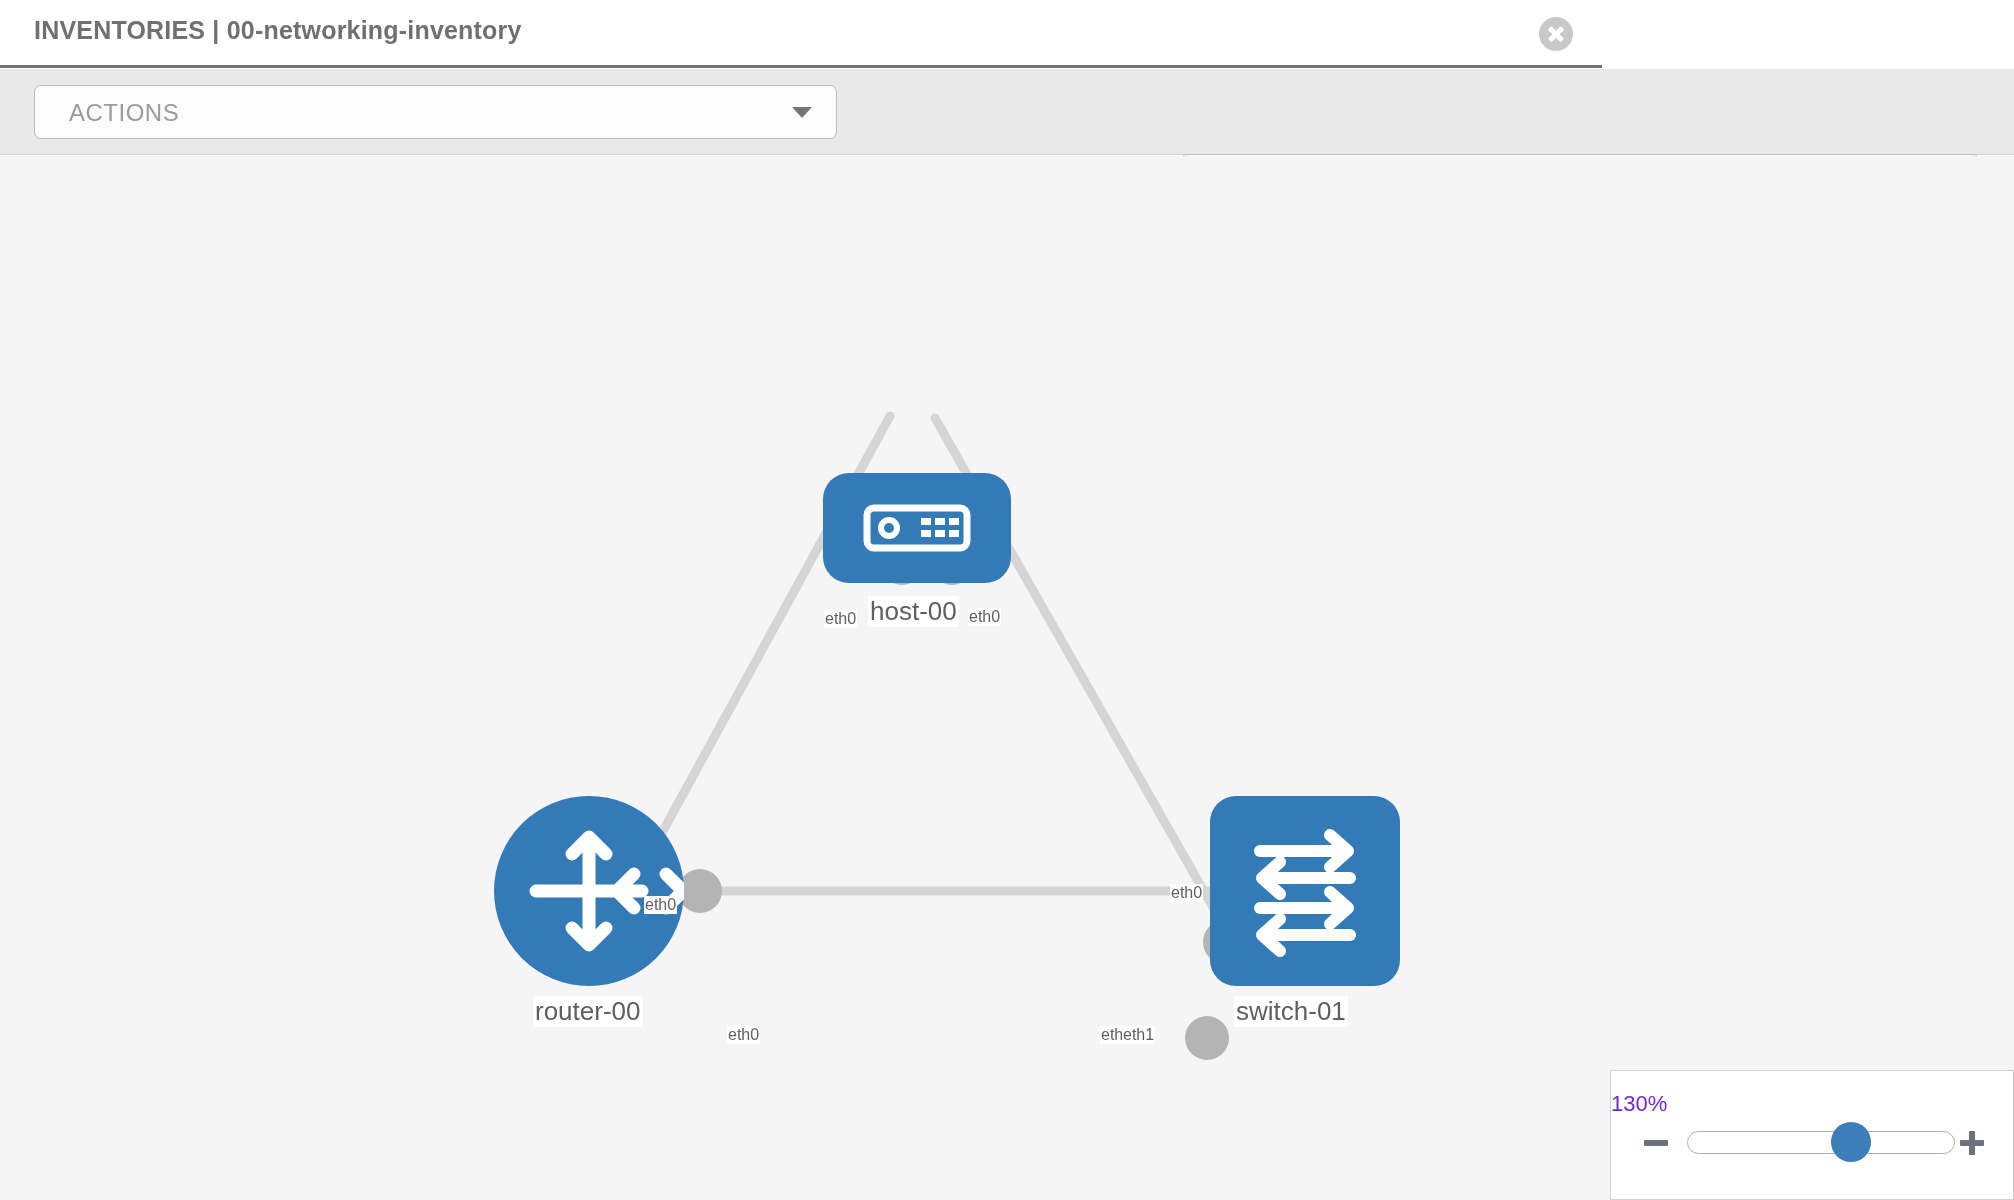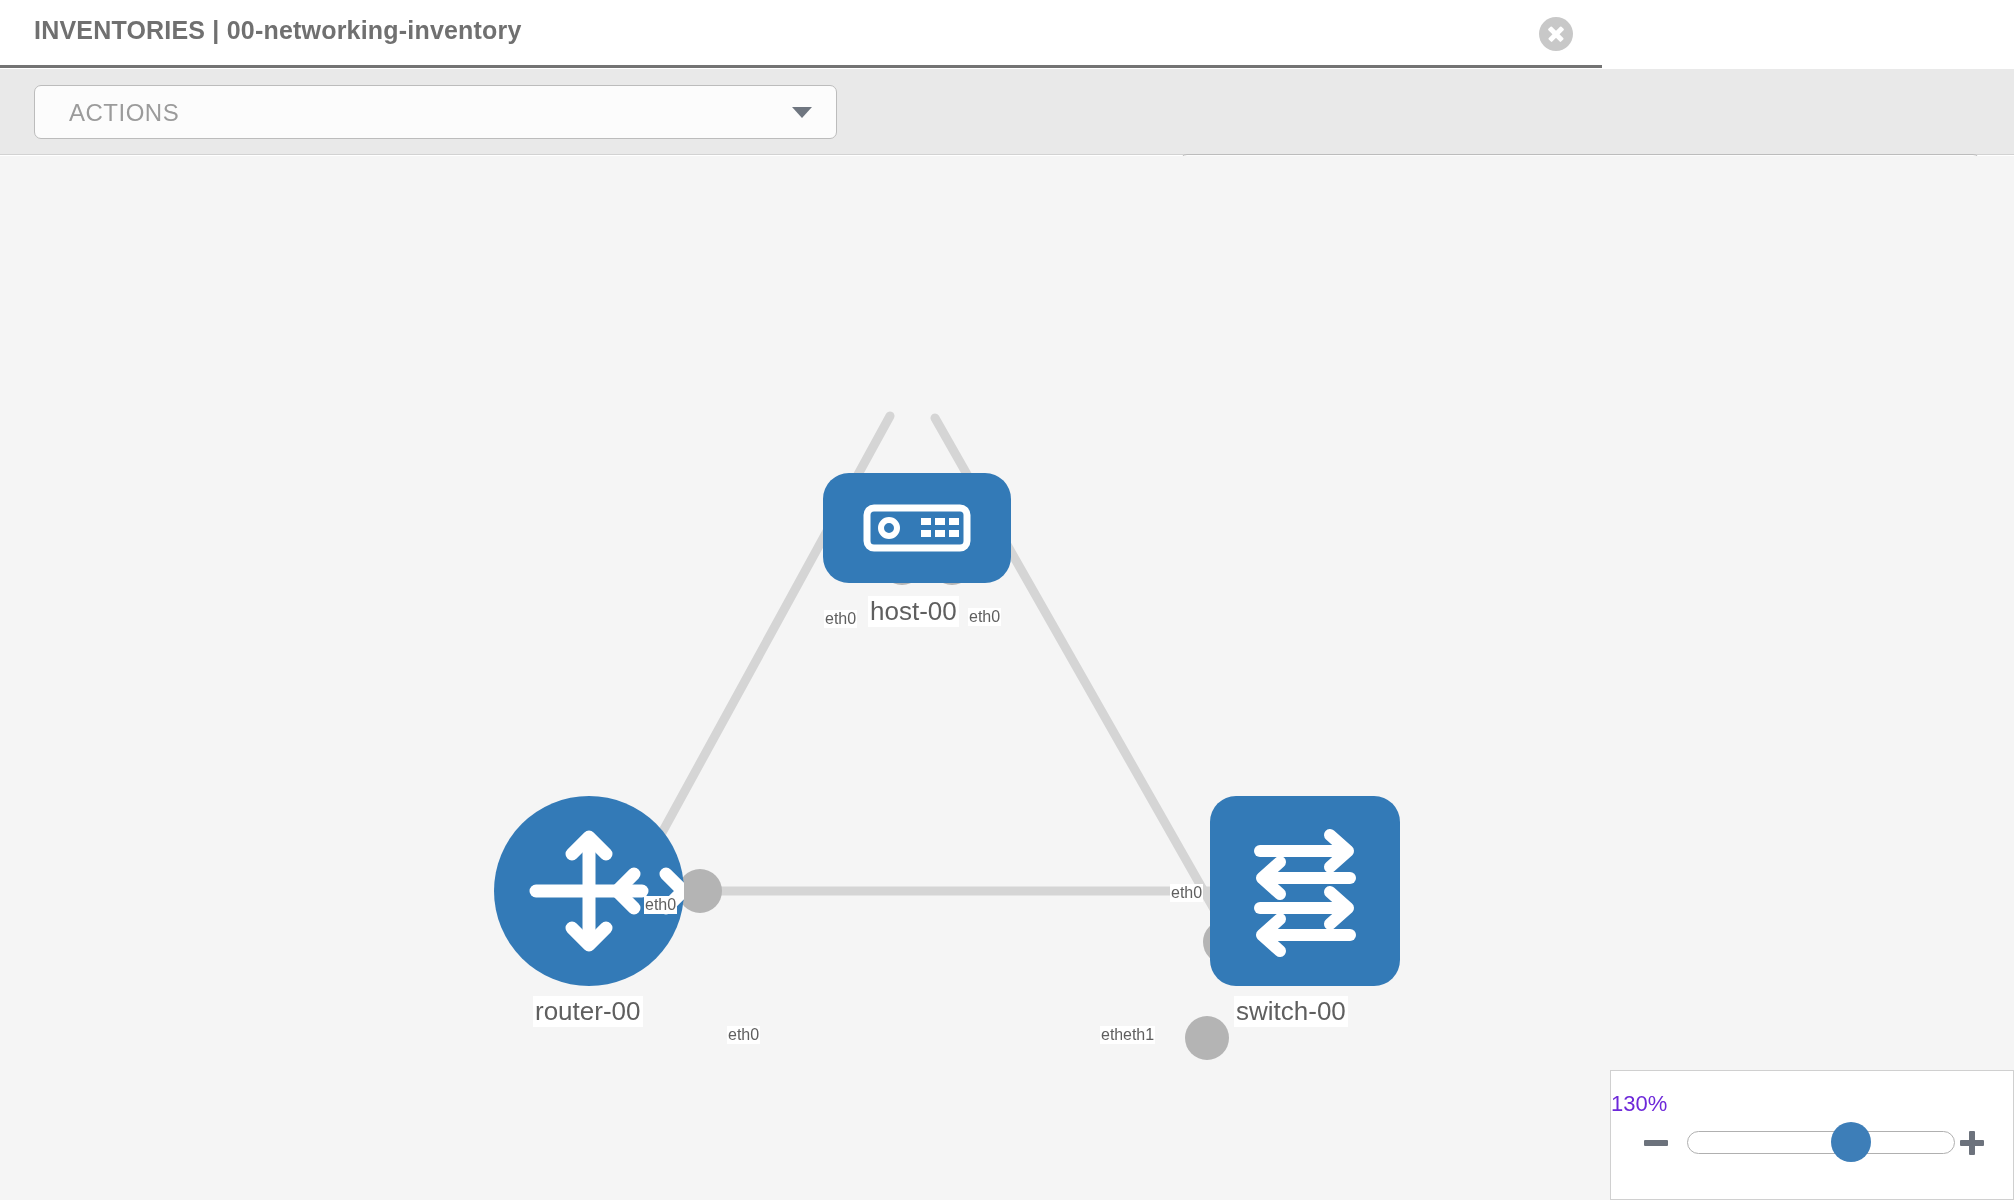--- a/index.html
+++ b/index.html
@@ -270,21 +270,21 @@
             <polyline points="120,39 138,55 120,71"></polyline>
             <line x1="53" y1="82" x2="140" y2="82"></line>
             <polyline points="70,66 52,82 70,98"></polyline>
             <line x1="50" y1="112" x2="137" y2="112"></line>
             <polyline points="120,96 138,112 120,128"></polyline>
             <line x1="53" y1="139" x2="140" y2="139"></line>
             <polyline points="70,123 52,139 70,155"></polyline>
           </g>
         </svg>
       </div>
-      <div class="node-label" style="left:24px; top:200px;">switch-00</div>
+      <div class="node-label" style="left:24px; top:200px;">switch-01</div>
     </div>
 
     <div class="iface-label" style="left:824px; top:454px;">eth0</div>
 
     <div class="iface-label" style="left:968px; top:452px;">eth0</div>
 
     <div class="iface-label" style="left:644px; top:740px;">eth0</div>
 
     <div class="iface-label" style="left:1170px; top:728px;">eth0</div>
 

